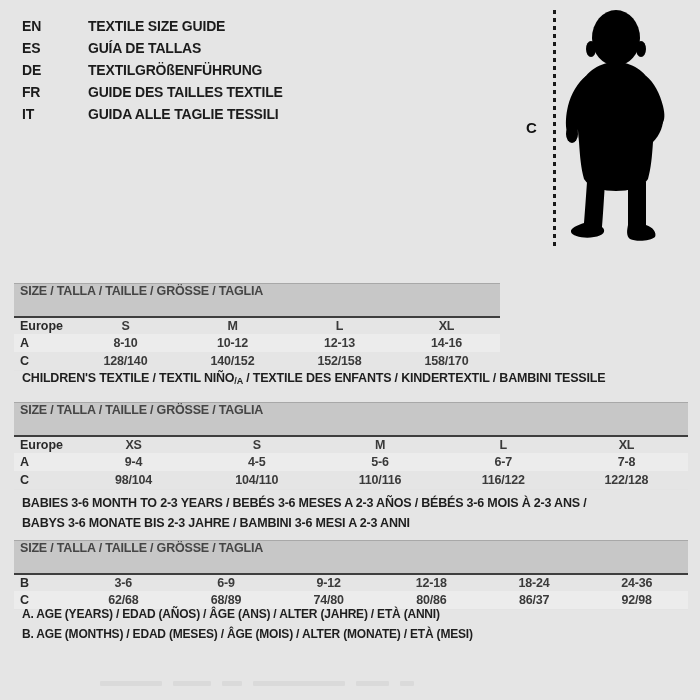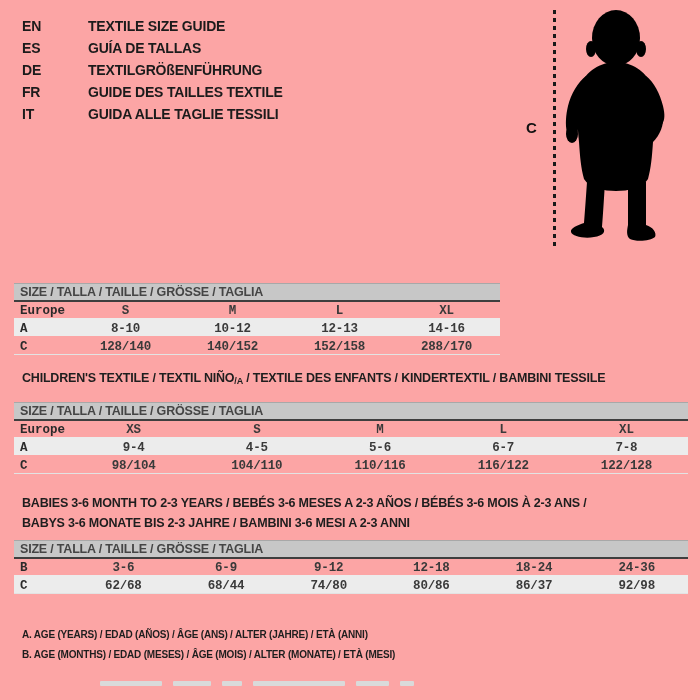--- a/index.html
+++ b/index.html
@@ -1,18 +1,18 @@
 <!DOCTYPE html>
 <html><head>
 <meta charset="utf-8">
 <style>
   * { margin:0; padding:0; box-sizing:border-box; }
   html,body { background:#fff; }
   .page {
-    position:relative; width:700px; height:700px; background:#fca5a5;
+    position:relative; width:700px; height:700px; background:#e5e5e5;
     font-family:"Liberation Sans", sans-serif; color:#1e1e1e; overflow:hidden;
   }
 
   
   .lang-list { position:absolute; left:22px; top:15px; }
   .lang-row { display:flex; height:22px; align-items:center; font-weight:700; font-size:14px; letter-spacing:-0.2px; color:#1b1b1b; }
   .lang-code { width:46px; }
   .lang-label { white-space:nowrap;margin-left:20px; }
 
   
@@ -26,30 +26,30 @@
   .title-junior { top:251px; }
   .title-children { top:371px; }
   .title-babies { top:493px; line-height:20px; }
   .sub { font-size:9px; vertical-align:-2px; }
 
   
   .size-table { position:absolute; left:14px; font-weight:700; font-size:12.5px; border-bottom:1px solid #e3e3e3; }
   .junior-table { top:283px; width:486px; }
   .children-table { top:402px; width:674px; }
   .babies-table { top:540px; width:674px; }
-  .tbl-header { height:17px; background:#c7c7c7; border-top:1px solid #a8a8a8;
-    display:flex; align-items:center; padding-left:6px; color:#454545; letter-spacing:-0.2px; }
-  .tbl-row { display:flex; align-items:flex-end; height:18px;font-family:Liberation Mono, monospace; }
+  .tbl-header { height:33px; background:#c7c7c7; border-top:1px solid #a8a8a8;
+    display:flex; align-items:flex-start; padding-left:6px; color:#454545; letter-spacing:-0.2px; }
+  .tbl-row { display:flex; align-items:center; height:18px; }
   .rule-top { border-top:2px solid #3e3e3e; }
   .shaded { background:#ececec; }
   .tbl-label { width:58px; padding-left:6px; color:#2a2a2a; }
   .tbl-cell { flex:1; text-align:center; color:#3a3a3a; letter-spacing:-0.2px; white-space:nowrap; }
 
   
-  .footnotes { position:absolute; left:22px; top:625px; font-weight:700; font-size:10px; line-height:20px; letter-spacing:-0.2px; color:#1e1e1e; }
+  .footnotes { position:absolute; left:22px; top:604px; font-weight:700; font-size:12px; line-height:20px; letter-spacing:-0.2px; color:#1e1e1e; }
   .footnote { white-space:nowrap; }
 
   
   .crop-fragments { position:absolute; left:100px; top:681px; height:5px; display:flex; }
   .frag { height:5px; background:#dadada; border-radius:1px; margin-right:11px; }
 </style>
 </head>
 <body>
 
 <div class="page">
@@ -110,21 +110,21 @@
       <span class="tbl-cell">8-10</span>
       <span class="tbl-cell">10-12</span>
       <span class="tbl-cell">12-13</span>
       <span class="tbl-cell">14-16</span>
     </div>
     <div class="tbl-row">
       <span class="tbl-label">C</span>
       <span class="tbl-cell">128/140</span>
       <span class="tbl-cell">140/152</span>
       <span class="tbl-cell">152/158</span>
-      <span class="tbl-cell">288/170</span>
+      <span class="tbl-cell">158/170</span>
     </div>
   </div>
 
   <div class="section-title title-children">
     <span>CHILDREN'S TEXTILE / TEXTIL NIÑO</span><span class="sub">/A</span><span> / TEXTILE DES ENFANTS / KINDERTEXTIL / BAMBINI TESSILE</span>
   </div>
   <div class="size-table children-table">
     <div class="tbl-header">
       <span>SIZE / TALLA / TAILLE / GRÖSSE / TAGLIA</span>
     </div>
@@ -167,21 +167,21 @@
       <span class="tbl-cell">3-6</span>
       <span class="tbl-cell">6-9</span>
       <span class="tbl-cell">9-12</span>
       <span class="tbl-cell">12-18</span>
       <span class="tbl-cell">18-24</span>
       <span class="tbl-cell">24-36</span>
     </div>
     <div class="tbl-row shaded">
       <span class="tbl-label">C</span>
       <span class="tbl-cell">62/68</span>
-      <span class="tbl-cell">68/44</span>
+      <span class="tbl-cell">68/89</span>
       <span class="tbl-cell">74/80</span>
       <span class="tbl-cell">80/86</span>
       <span class="tbl-cell">86/37</span>
       <span class="tbl-cell">92/98</span>
     </div>
   </div>
 
   <div class="footnotes">
     <div class="footnote">A. AGE (YEARS) / EDAD (AÑOS) / ÂGE (ANS) / ALTER (JAHRE) / ETÀ (ANNI)</div>
     <div class="footnote">B. AGE (MONTHS) / EDAD (MESES) / ÂGE (MOIS) / ALTER (MONATE) / ETÀ (MESI)</div>

